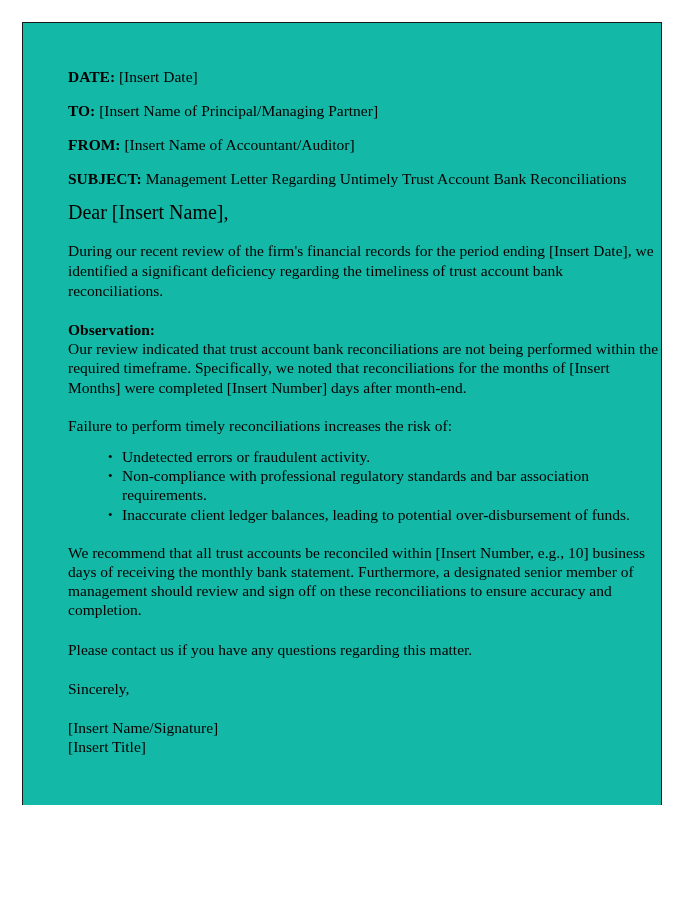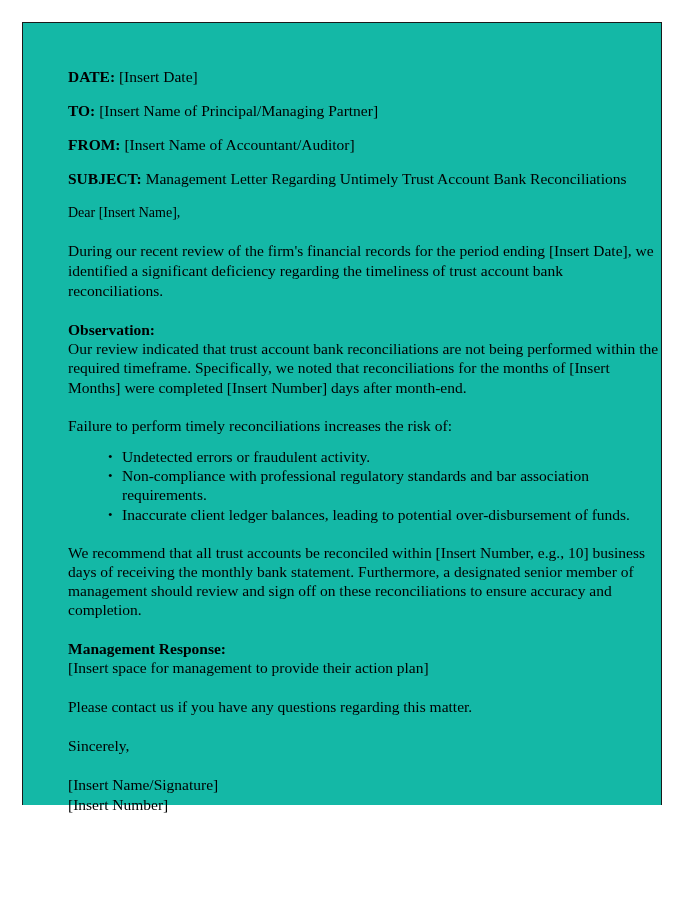--- a/index.html
+++ b/index.html
@@ -41,21 +41,21 @@
     font-size: 15.5px;
     line-height: 19px;
     margin: 0 0 15px 0;
     white-space: nowrap;
   }
   .hdr-line .lbl {
     font-weight: bold;
   }
 
   .salutation {
-    font-size: 14px;
+    font-size: 20px;
     line-height: 19px;
     margin: 12px 0 0 0;
   }
 
   .para {
     font-size: 15.5px;
     line-height: 20px;
     margin: 19px 0 0 0;
     text-align: left;
   }
@@ -149,28 +149,24 @@
         <li>Undetected errors or fraudulent activity.</li>
         <li>Non-compliance with professional regulatory standards and bar association requirements.</li>
         <li>Inaccurate client ledger balances, leading to potential over-disbursement of funds.</li>
       </ul>
     </div>
 
     <div class="section">
       <p class="section-body">We recommend that all trust accounts be reconciled within [Insert Number, e.g., 10] business days of receiving the monthly bank statement. Furthermore, a designated senior member of management should review and sign off on these reconciliations to ensure accuracy and completion.</p>
     </div>
 
-    <div class="section">
-      <p class="section-heading">Management Response:</p>
-      <p class="section-body">[Insert space for management to provide their action plan]</p>
-    </div>
 
     <p class="closing">Please contact us if you have any questions regarding this matter.</p>
 
     <p class="closing">Sincerely,</p>
 
     <div class="sig-block">
       <div>[Insert Name/Signature]</div>
-      <div>[Insert Number]</div>
+      <div>[Insert Title]</div>
     </div>
 
   </div>
 </div>
 
 </body></html>

